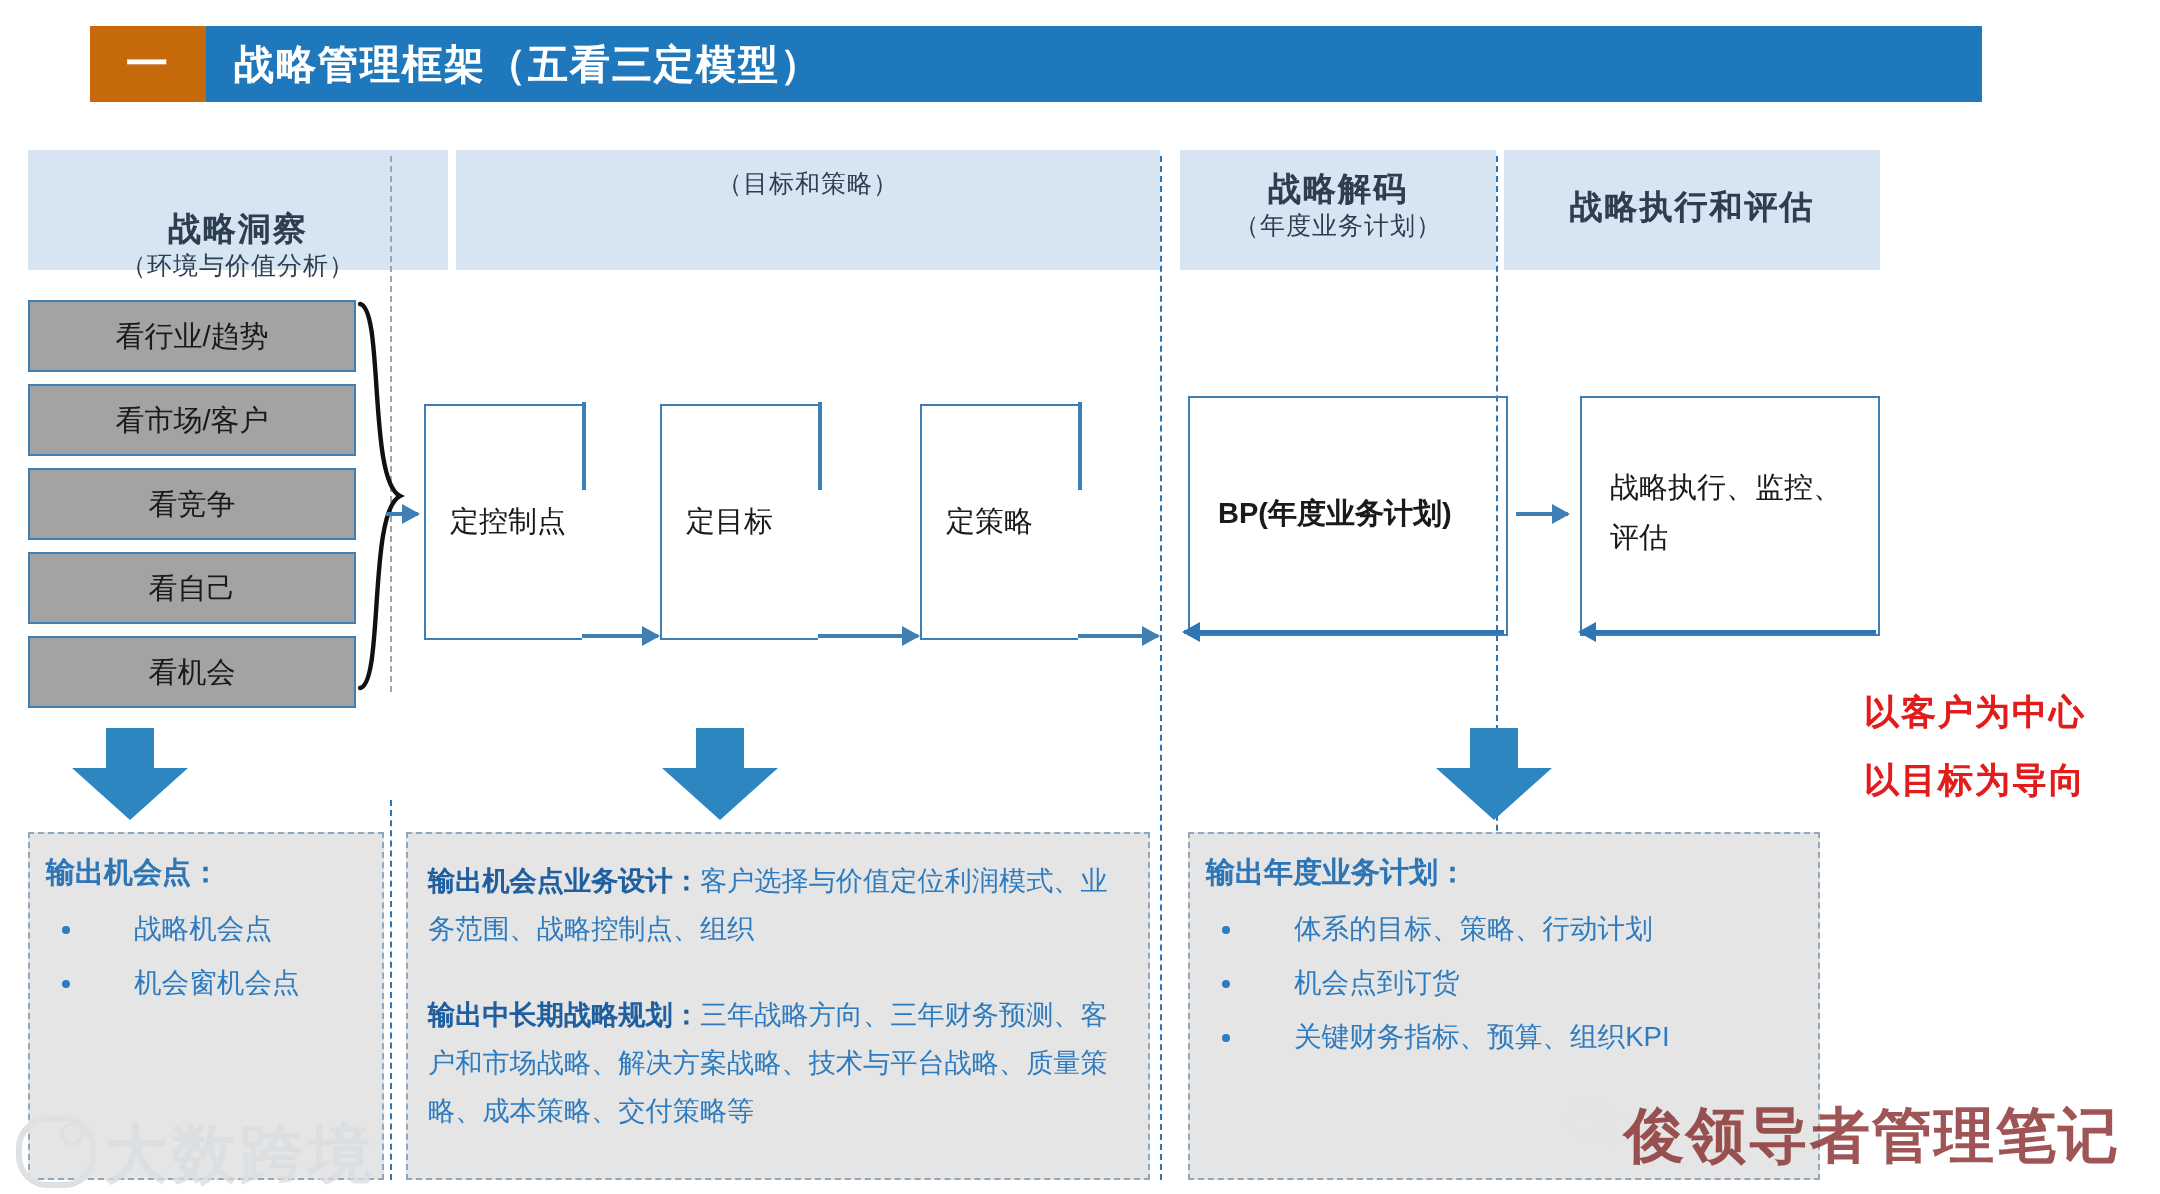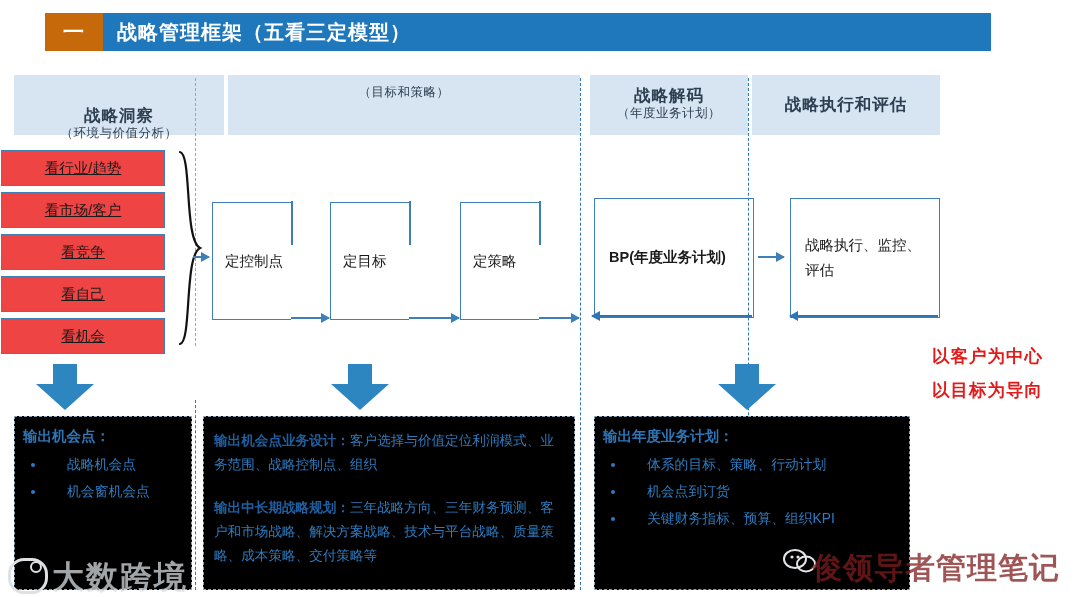--- a/index.html
+++ b/index.html
@@ -22,23 +22,23 @@
   .band{position:absolute;background:#D7E5F3;}
   .band-txt{position:absolute;text-align:center;color:#2C3E50;line-height:1.25;}
   .band-main{font-size:16.5px;font-weight:bold;letter-spacing:1px;}
   .band-sub{font-size:12.5px;font-weight:normal;letter-spacing:0.5px;}
 
   
   .vsep{position:absolute;width:0;border-left:1.5px dashed #9AA7B2;}
   .vsep-blue{position:absolute;width:0;border-left:1.6px dashed #2E75B6;}
 
   
-  .viewbox{position:absolute;left:1px;width:162px;height:34px;border:1.6px solid #3E7FB6;
-    background:#ef4444;display:flex;align-items:center;justify-content:center;
-    font-size:14.5px;color:#1a1a1a;text-decoration:underline;}
+  .viewbox{position:absolute;left:14px;width:162px;height:34px;border:1.6px solid #3E7FB6;
+    background:#a3a3a3;display:flex;align-items:center;justify-content:center;
+    font-size:14.5px;color:#1a1a1a;}
 
   
   .procbox{position:absolute;border:1.6px solid #3E7FB6;border-right:none;background:transparent;}
   .procbox .lbl{position:absolute;left:12px;top:50%;transform:translateY(-50%);
     font-size:14.5px;color:#1a1a1a;white-space:nowrap;}
   .procbox .stub-t{position:absolute;right:-1.6px;top:-1.6px;width:1.6px;height:38%;background:#3E7FB6;}
 
   
   .fullbox{position:absolute;border:1.6px solid #3E7FB6;background:transparent;}
   .fullbox .lbl{position:absolute;left:14px;top:50%;transform:translateY(-50%);
@@ -52,21 +52,21 @@
   .arrow-l:after{content:"";position:absolute;left:-1px;top:-4px;
     border-right:9px solid #2E75B6;border-top:5px solid transparent;border-bottom:5px solid transparent;}
 
   
   .downarrow{position:absolute;width:58px;height:46px;}
   .downarrow .shaft{position:absolute;left:17px;top:0;width:24px;height:22px;background:#2E86C1;}
   .downarrow .head{position:absolute;left:0;top:20px;width:0;height:0;
     border-left:29px solid transparent;border-right:29px solid transparent;border-top:26px solid #2E86C1;}
 
   
-  .outbox{position:absolute;border:1.5px dashed #8FA8BE;background:#000000;}
+  .outbox{position:absolute;border:1.5px dashed #8FA8BE;background:#e5e5e5;}
   .out-title{color:#2E75B6;font-weight:bold;}
   .bullets{list-style:none;margin:6px 0 0 0;padding:0;}
   .bullets li{position:relative;padding-left:44px;color:#2E7BBF;font-size:13.8px;line-height:1.95;}
   .bullets li:before{content:"";position:absolute;left:8px;top:11px;width:4px;height:4px;
     border-radius:50%;background:#2E7BBF;}
   .para{color:#2E7BBF;font-size:13.6px;line-height:1.74;}
   .para b{color:#1F5FA0;}
 
   
   .slogan{position:absolute;color:#E21B1B;font-size:17.5px;font-weight:bold;letter-spacing:1px;white-space:nowrap;}

